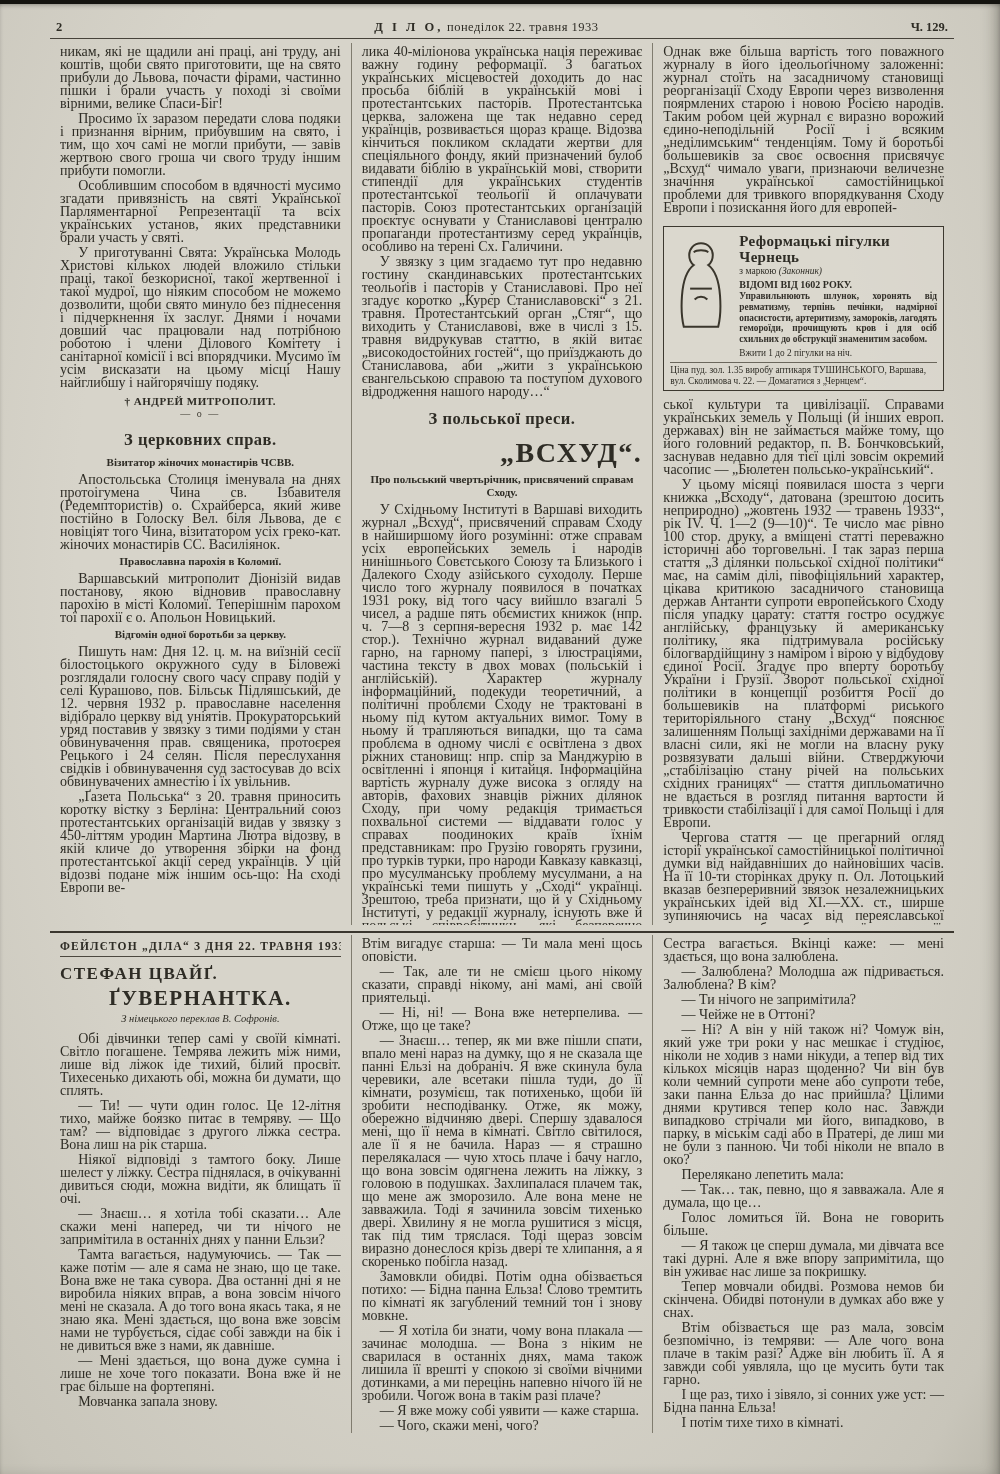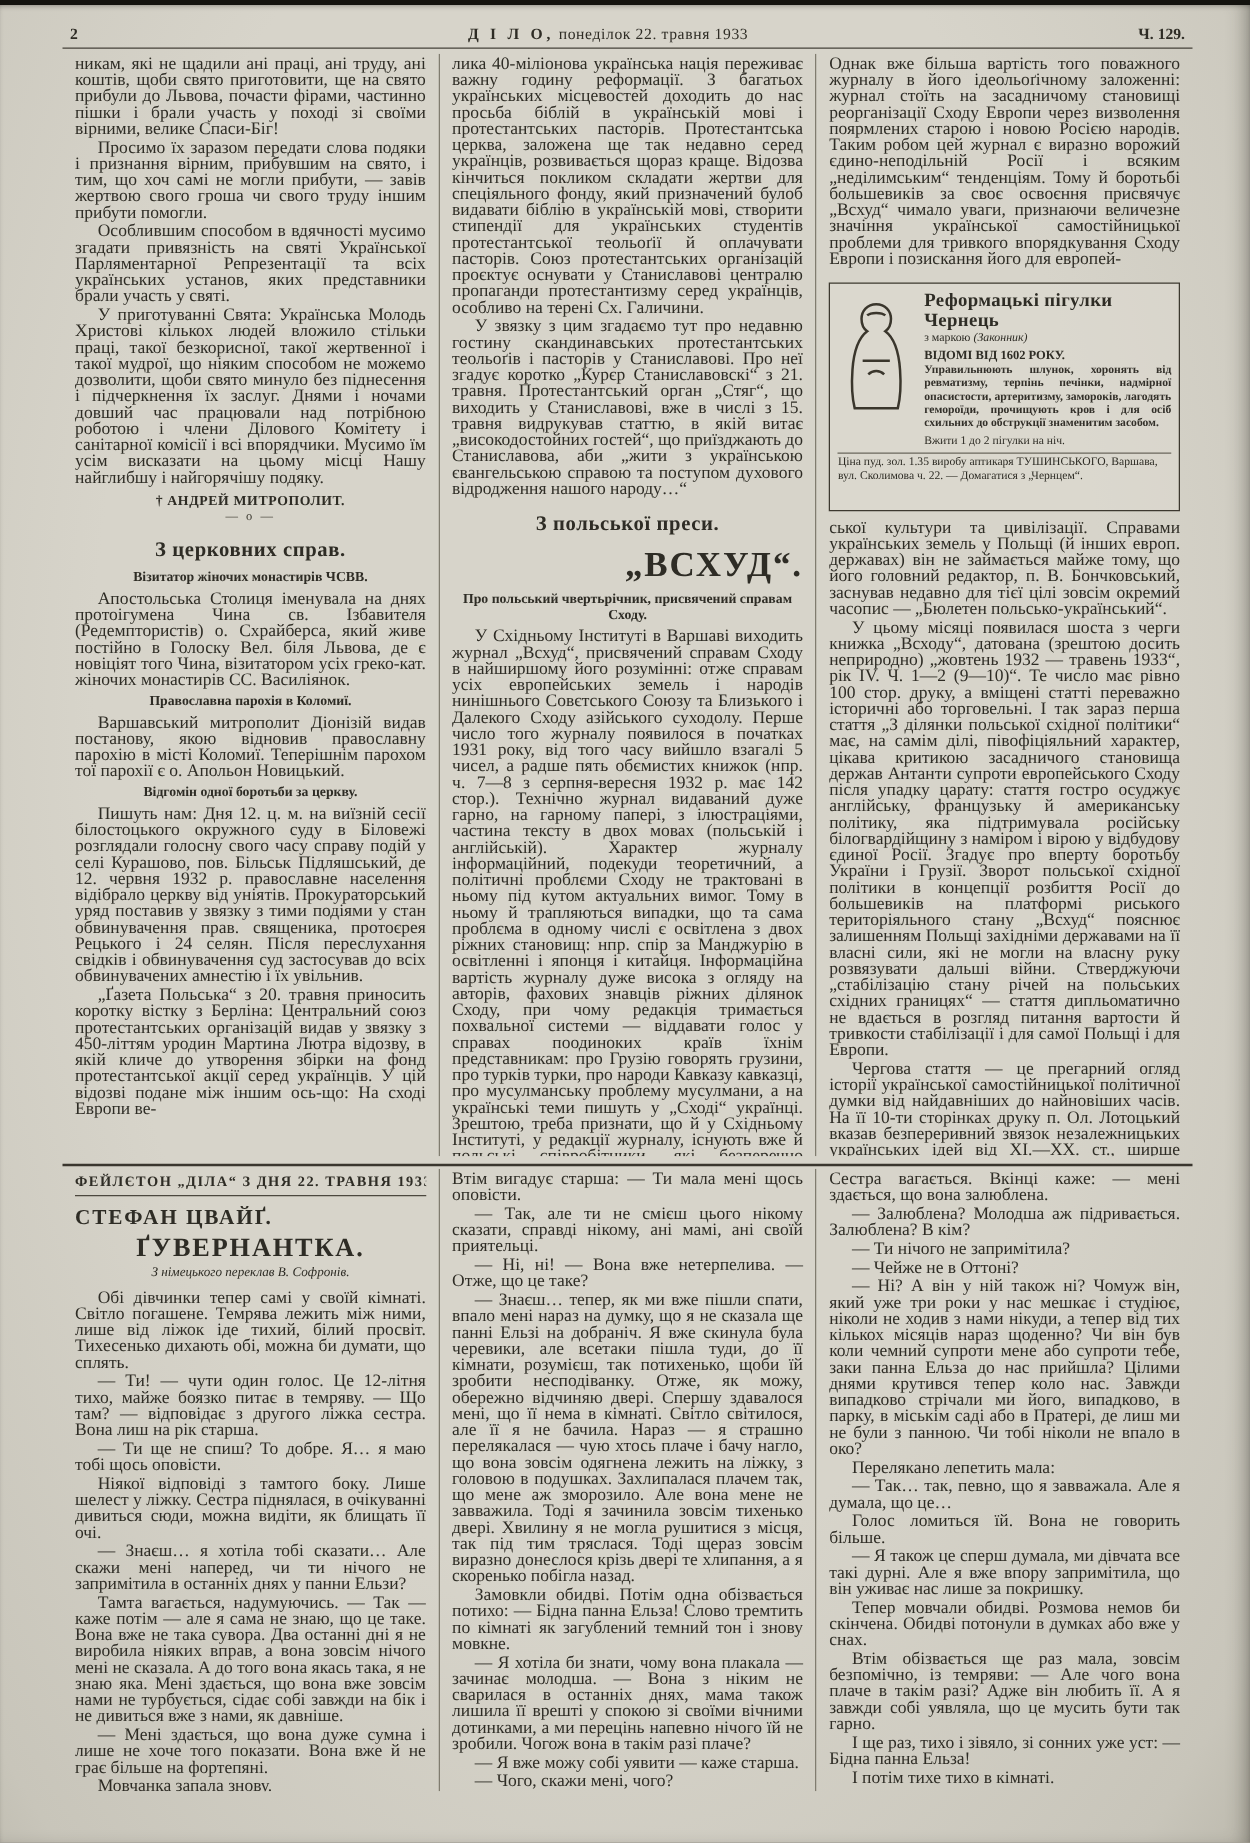--- a/index.html
+++ b/index.html
@@ -34,21 +34,21 @@
 
   .para { margin:0 0 2px; text-indent:1.3em; text-align:justify; font-size:14px; line-height:13px; }
   .para.noindent { text-indent:0; }
   .sechead { font-size:16.5px; font-weight:bold; text-align:center; margin:11px 0 6px; letter-spacing:.5px;font-family:Liberation Serif, serif; }
   .subhead { font-size:11px; font-weight:bold; text-align:center; margin:4px 8px 4px; line-height:13px; }
   .bighead { font-size:28px; font-weight:bold; text-align:right; margin:8px 0 3px; letter-spacing:1.5px; }
   .centerline { text-align:center; font-weight:bold; font-size:11px; margin:6px 0 1px; letter-spacing:.5px; }
   .divider { text-align:center; font-size:10px; margin:1px 0 3px; letter-spacing:2px; color:#3c3930; }
 
   
-  .ad-box { border:1.5px solid #3c382f; margin:12px 0 7px; padding:6px 6px 21px; background:rgba(222,219,209,.55); }
+  .ad-box { border:1.5px solid #3c382f; margin:12px 0 7px; padding:6px 6px 3px; background:rgba(222,219,209,.55); }
   .ad-flex { display:flex; gap:7px; }
   .ad-monk { flex:0 0 62px; display:flex; align-items:flex-start; justify-content:center; }
   .ad-textcol { flex:1 1 auto; min-width:0; }
   .ad-title { font-weight:bold; font-size:15px; line-height:16px; letter-spacing:.3px; }
   .ad-markline { font-size:9.5px; line-height:11px; margin-top:1px; }
   .ad-markline .law { font-style:italic; }
   .ad-since { font-weight:bold; font-size:10px; margin:2px 0 1px; }
   .ad-body { font-size:9.3px; line-height:10.8px; text-align:justify; font-weight:bold; color:#33302a; }
   .ad-usage { font-size:9.3px; line-height:11px; margin-top:3px; }
   .ad-price { font-size:9.3px; line-height:11px; border-top:1px solid #6b675c; margin-top:3px; padding-top:2px; }
@@ -137,21 +137,20 @@
   <div class="feuil-rule"></div>
 
   <div class="feuil-cols">
     <div class="col">
         <div class="feuil-header">ФЕЙЛЄТОН „ДІЛА“ З ДНЯ 22. ТРАВНЯ 1933.</div>
         <div class="author-line">СТЕФАН ЦВАЙҐ.</div>
         <div class="feuil-title">ҐУВЕРНАНТКА.</div>
         <div class="translator-line">З німецького переклав В. Софронів.</div>
         <p class="para">Обі дівчинки тепер самі у своїй кімнаті. Світло погашене. Темрява лежить між ними, лише від ліжок іде тихий, білий просвіт. Тихесенько дихають обі, можна би думати, що сплять.</p>
         <p class="para">— Ти! — чути один голос. Це 12-літня тихо, майже боязко питає в темряву. — Що там? — відповідає з другого ліжка сестра. Вона лиш на рік старша.</p>
-        <p class="para">— Ти ще не спиш? То добре. Я… я маю тобі щось оповісти.</p>
         <p class="para">Ніякої відповіді з тамтого боку. Лише шелест у ліжку. Сестра піднялася, в очікуванні дивиться сюди, можна видіти, як блищать її очі.</p>
         <p class="para">— Знаєш… я хотіла тобі сказати… Але скажи мені наперед, чи ти нічого не запримітила в останніх днях у панни Ельзи?</p>
         <p class="para">Тамта вагається, надумуючись. — Так — каже потім — але я сама не знаю, що це таке. Вона вже не така сувора. Два останні дні я не виробила ніяких вправ, а вона зовсім нічого мені не сказала. А до того вона якась така, я не знаю яка. Мені здається, що вона вже зовсім нами не турбується, сідає собі завжди на бік і не дивиться вже з нами, як давніше.</p>
         <p class="para">— Мені здається, що вона дуже сумна і лише не хоче того показати. Вона вже й не грає більше на фортепяні.</p>
         <p class="para">Мовчанка запала знову.</p>
       </div>
     <div class="col">
         <p class="para noindent">Втім вигадує старша: — Ти мала мені щось оповісти.</p>
         <p class="para">— Так, але ти не смієш цього нікому сказати, справді нікому, ані мамі, ані своїй приятельці.</p>
         <p class="para">— Ні, ні! — Вона вже нетерпелива. — Отже, що це таке?</p>

